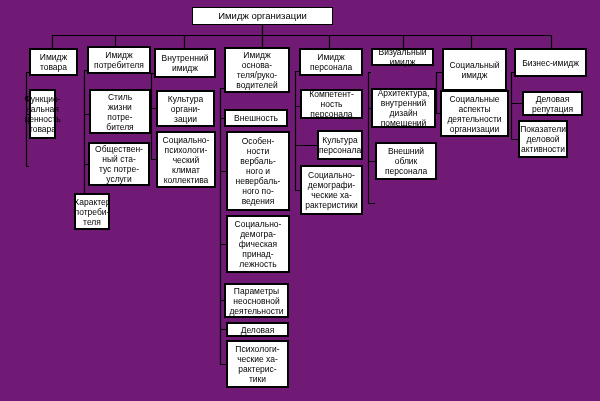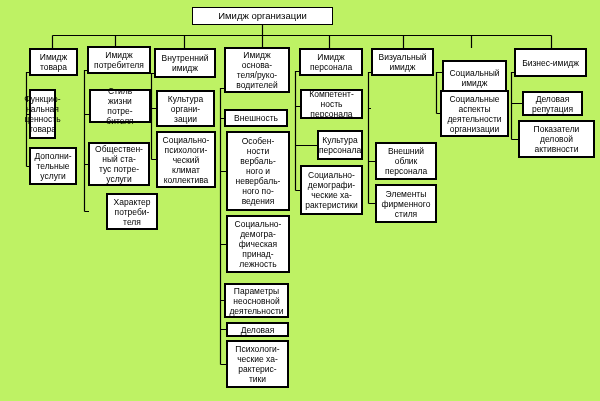--- a/index.html
+++ b/index.html
@@ -1,17 +1,17 @@
 <!DOCTYPE html>
 <html><head>
 <meta charset="utf-8">
 <style>
   html,body{margin:0;padding:0;background:#e8e8e8;}
   #stage{
-    position:relative;width:600px;height:401px;background:#bef264;
+    position:relative;width:600px;height:401px;background:#701a75;
     font-family:"Liberation Sans",sans-serif;color:#000;overflow:hidden;
   }
   #connectors{position:absolute;left:0;top:0;width:600px;height:401px;}
   .node{
     position:absolute;box-sizing:border-box;border:2px solid #000;background:#fff;
     display:flex;align-items:center;justify-content:center;text-align:center;
     white-space:pre-line;font-size:8.5px;line-height:10px;padding:1px;
     letter-spacing:0;
   }
   .root{font-size:9.5px;line-height:12px;border-width:1.5px;}
@@ -41,35 +41,32 @@
   </svg>
 
   <div class="node root" style="left:192px;top:7px;width:141px;height:18px">Имидж организации</div>
 
   <div class="node" style="left:29px;top:48px;width:49px;height:28px">Имидж
 товара</div>
   <div class="node" style="left:29px;top:89px;width:27px;height:50px">Функцио-
 нальная
 ценность
 товара</div>
-  <div class="node" style="left:29px;top:147px;width:48px;height:38px">Дополни-
-тельные
-услуги</div>
 
   <div class="node" style="left:87px;top:46px;width:64px;height:28px">Имидж
 потребителя</div>
-  <div class="node" style="left:89px;top:89px;width:62px;height:34px">Стиль
+  <div class="node" style="left:89px;top:89px;width:62px;height:45px">Стиль
 жизни
 потре-
 бителя</div>
   <div class="node" style="left:88px;top:142px;width:62px;height:44px">Обществен-
 ный ста-
 тус потре-
 услуги</div>
-  <div class="node" style="left:106px;top:193px;width:52px;height:37px">Характер
+  <div class="node" style="left:74px;top:193px;width:36px;height:37px">Характер
 потреби-
 теля</div>
 
   <div class="node" style="left:154px;top:48px;width:62px;height:30px">Внутренний
 имидж</div>
   <div class="node" style="left:156px;top:90px;width:59px;height:37px">Культура
 органи-
 зации</div>
   <div class="node" style="left:156px;top:131px;width:60px;height:57px">Социально-
 психологи-
@@ -108,36 +105,37 @@
   <div class="node" style="left:300px;top:89px;width:63px;height:30px">Компетент-
 ность
 персонала</div>
   <div class="node" style="left:317px;top:130px;width:46px;height:30px">Культура
 персонала</div>
   <div class="node" style="left:300px;top:165px;width:63px;height:50px">Социально-
 демографи-
 ческие ха-
 рактеристики</div>
 
-  <div class="node" style="left:371px;top:48px;width:63px;height:28px">Визуальный
+  <div class="node" style="left:371px;top:48px;width:63px;height:18px">Визуальный
 имидж</div>
+  <div class="node" style="left:371px;top:88px;width:65px;height:40px">Архитектура,
+внутренний
+дизайн
+помещений</div>
   <div class="node" style="left:375px;top:142px;width:62px;height:38px">Внешний
 облик
 персонала</div>
-  <div class="node" style="left:375px;top:184px;width:62px;height:39px">Элементы
-фирменного
-стиля</div>
 
-  <div class="node" style="left:442px;top:60px;width:65px;height:35px">Социальный
+  <div class="node" style="left:442px;top:48px;width:65px;height:43px">Социальный
 имидж</div>
   <div class="node" style="left:440px;top:90px;width:69px;height:47px">Социальные
 аспекты
 деятельности
 организации</div>
 
   <div class="node" style="left:522px;top:91px;width:61px;height:25px">Деловая
 репутация</div>
   <div class="node" style="left:514px;top:48px;width:73px;height:29px">Бизнес-имидж</div>
-  <div class="node" style="left:518px;top:120px;width:77px;height:38px">Показатели
+  <div class="node" style="left:518px;top:120px;width:50px;height:38px">Показатели
 деловой
 активности</div>
 
 </div>
 
 </body></html>

